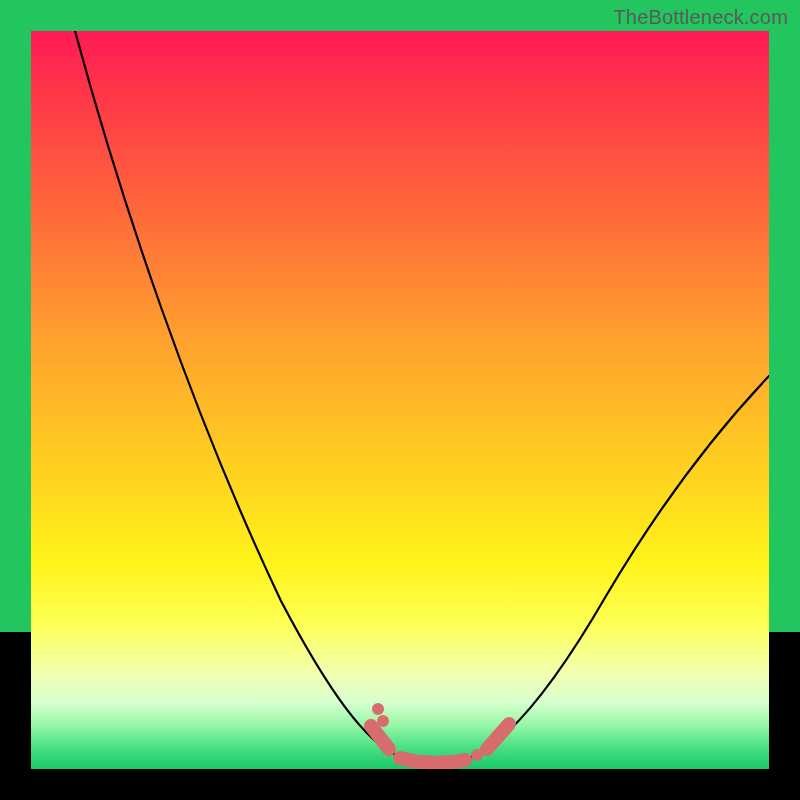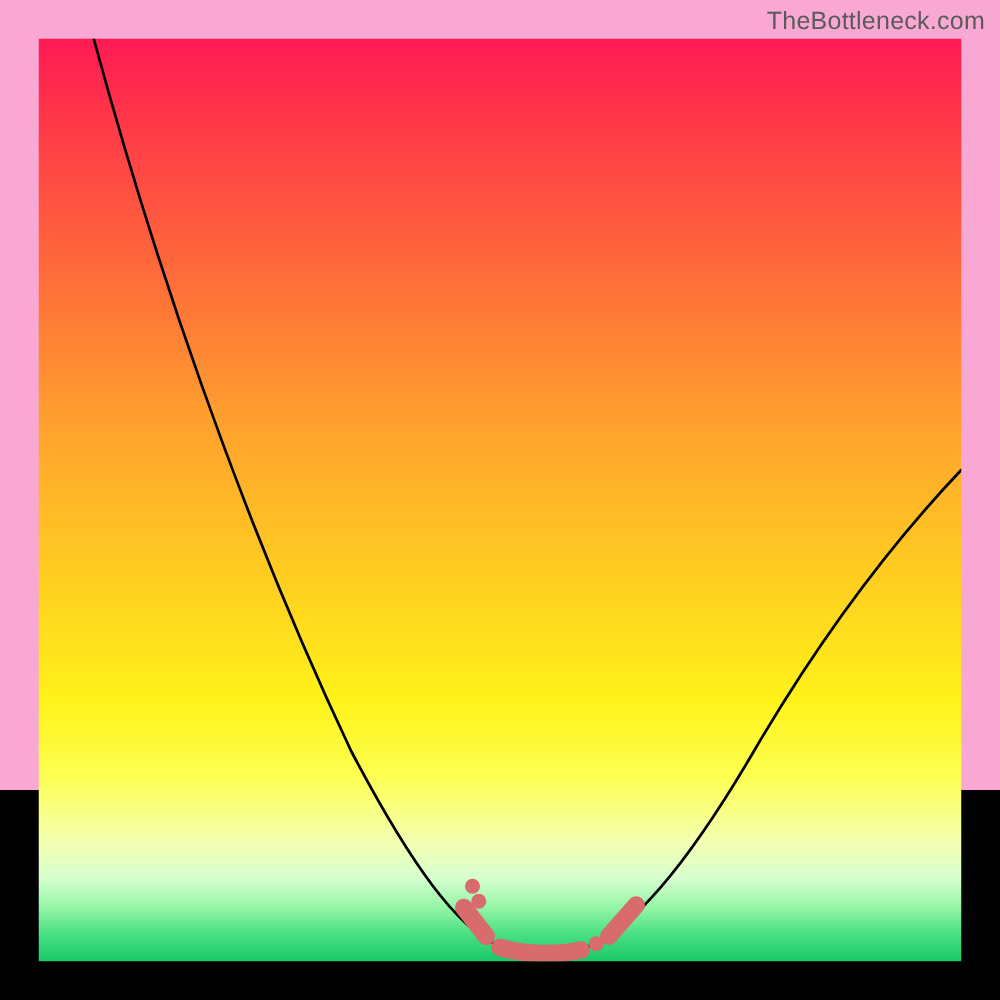--- a/index.html
+++ b/index.html
@@ -8,21 +8,21 @@
     width: 800px;
     height: 800px;
     overflow: hidden;
     background: #000;
     font-family: Arial, Helvetica, sans-serif;
   }
   .frame {
     position: absolute;
     left: 0; top: 0;
     width: 800px; height: 632px;
-    background: #f9a8d4;
+    background: #22c55e;
   }
   .plot {
     position: absolute;
     left: 31px;
     top: 31px;
     width: 738px;
     height: 738px;
     
     background: linear-gradient(to bottom,
       #ff1a54 0%,

